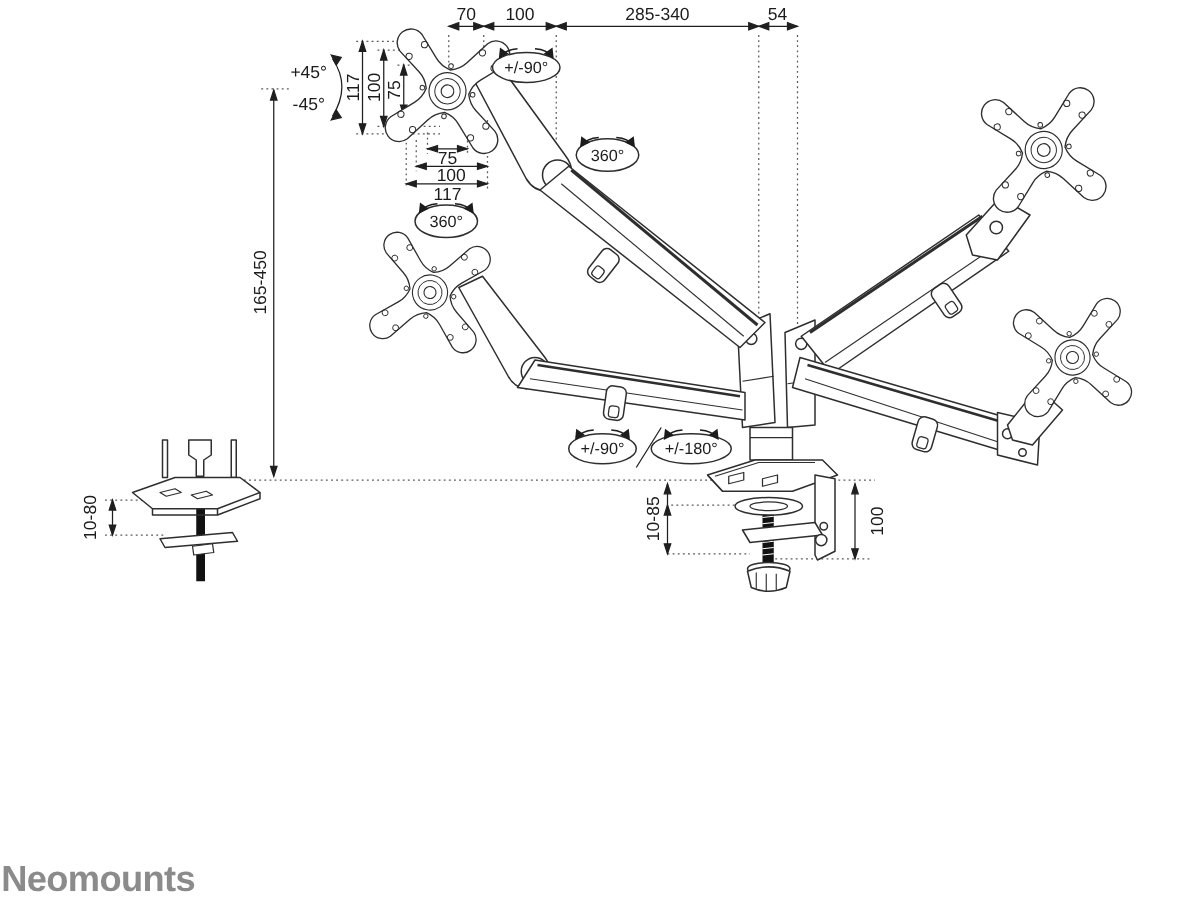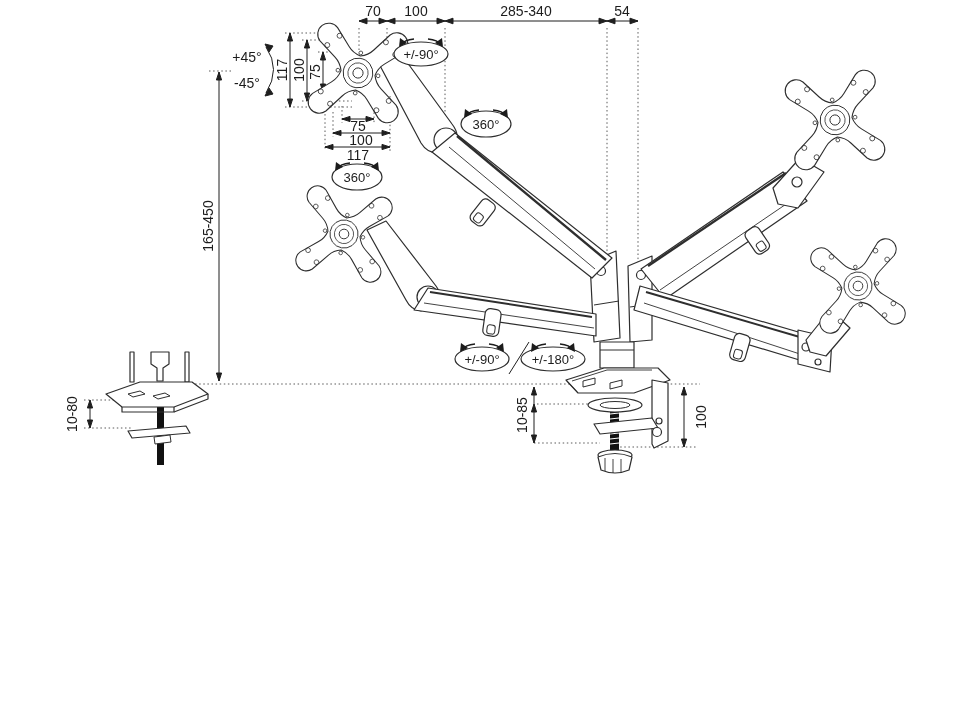--- a/index.html
+++ b/index.html
@@ -276,13 +276,14 @@
 
     <text x="482" y="363.5" class="sm">+/-90°</text>
     <text x="553" y="363.5" class="sm">+/-180°</text>
 
     <text transform="translate(527,415) rotate(-90)">10-85</text>
     <text transform="translate(706,417) rotate(-90)">100</text>
     <text transform="translate(77,414) rotate(-90)">10-80</text>
   </g>
 </svg>
 
+<div class="brand">Neomounts</div>
 </div>
 
 </body></html>

